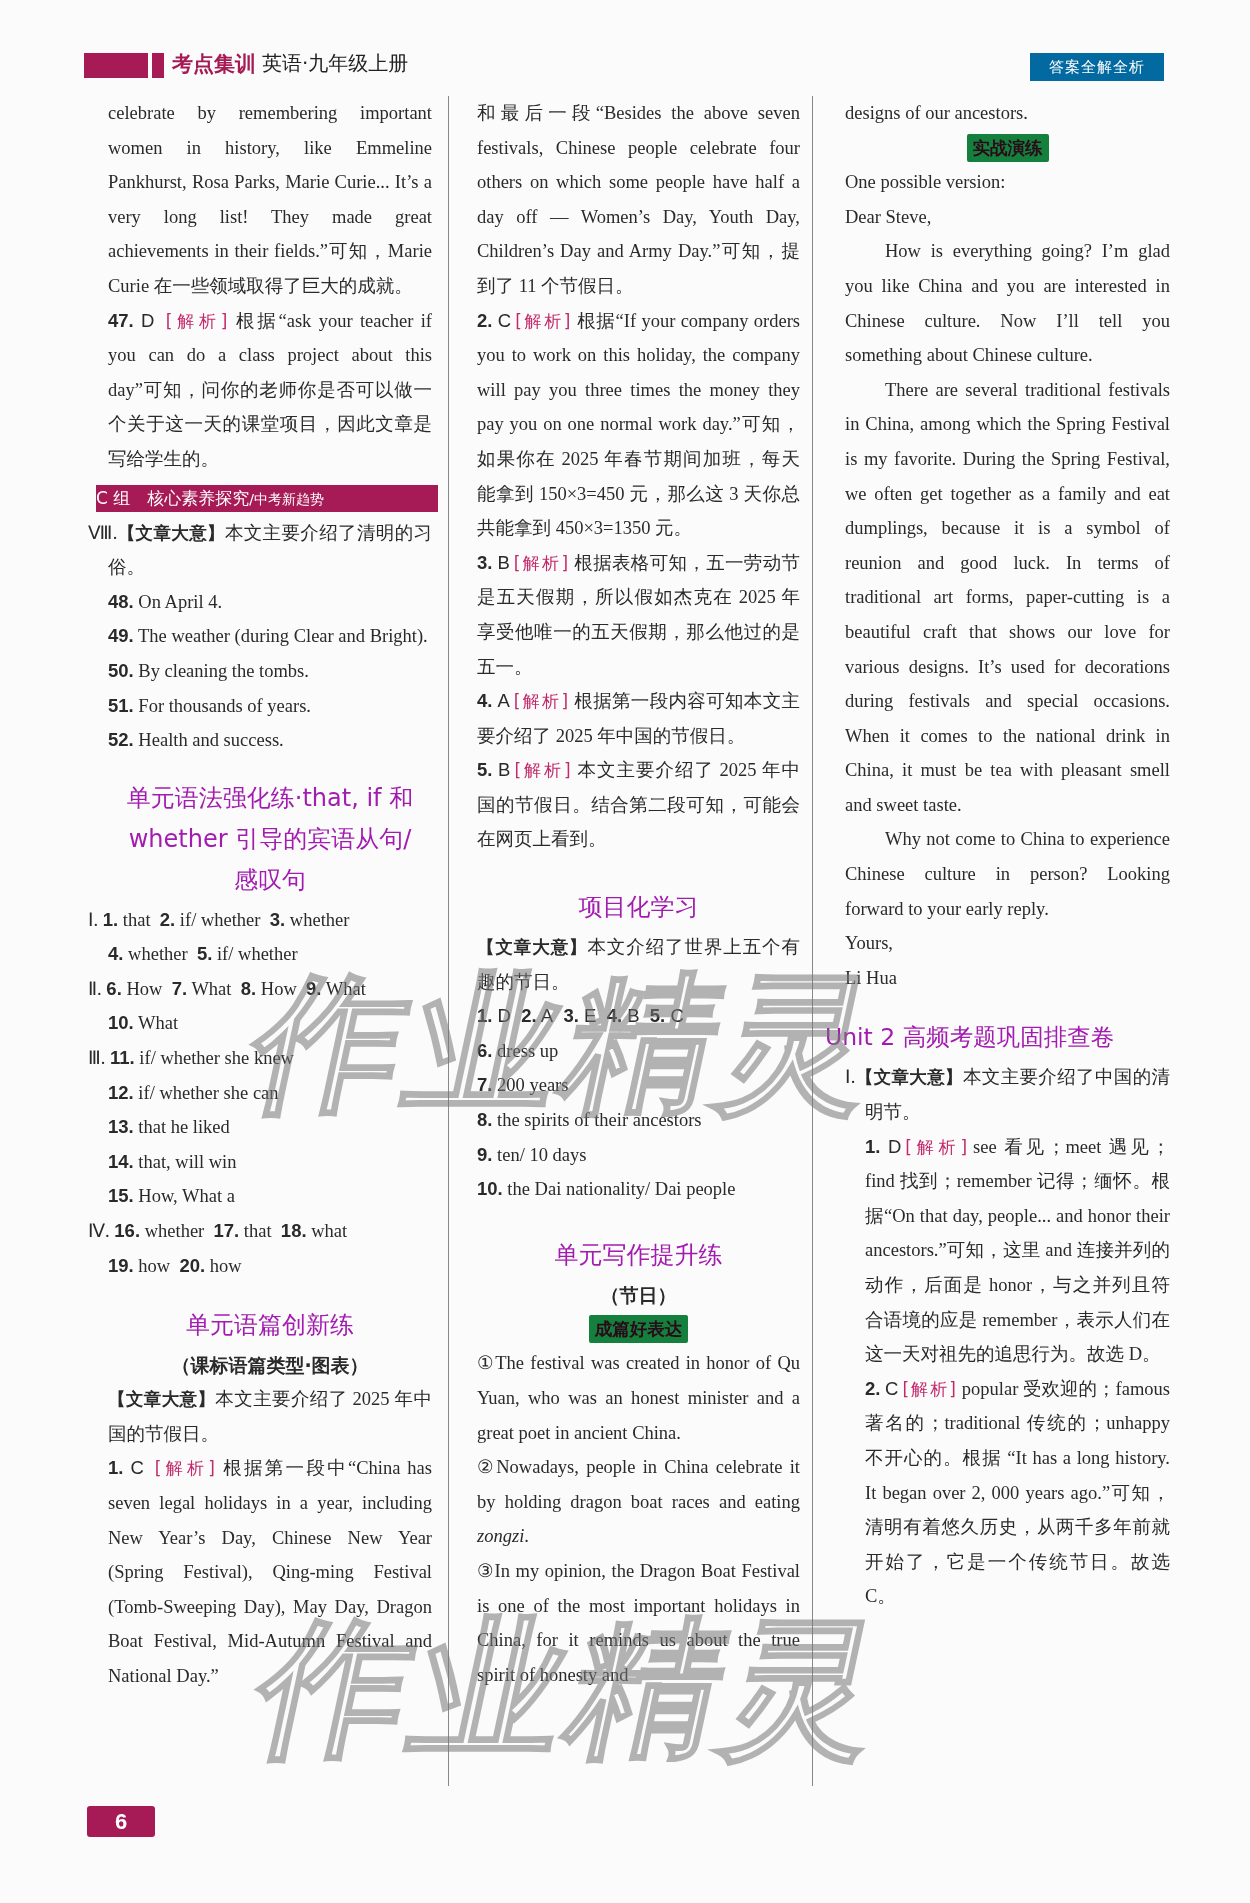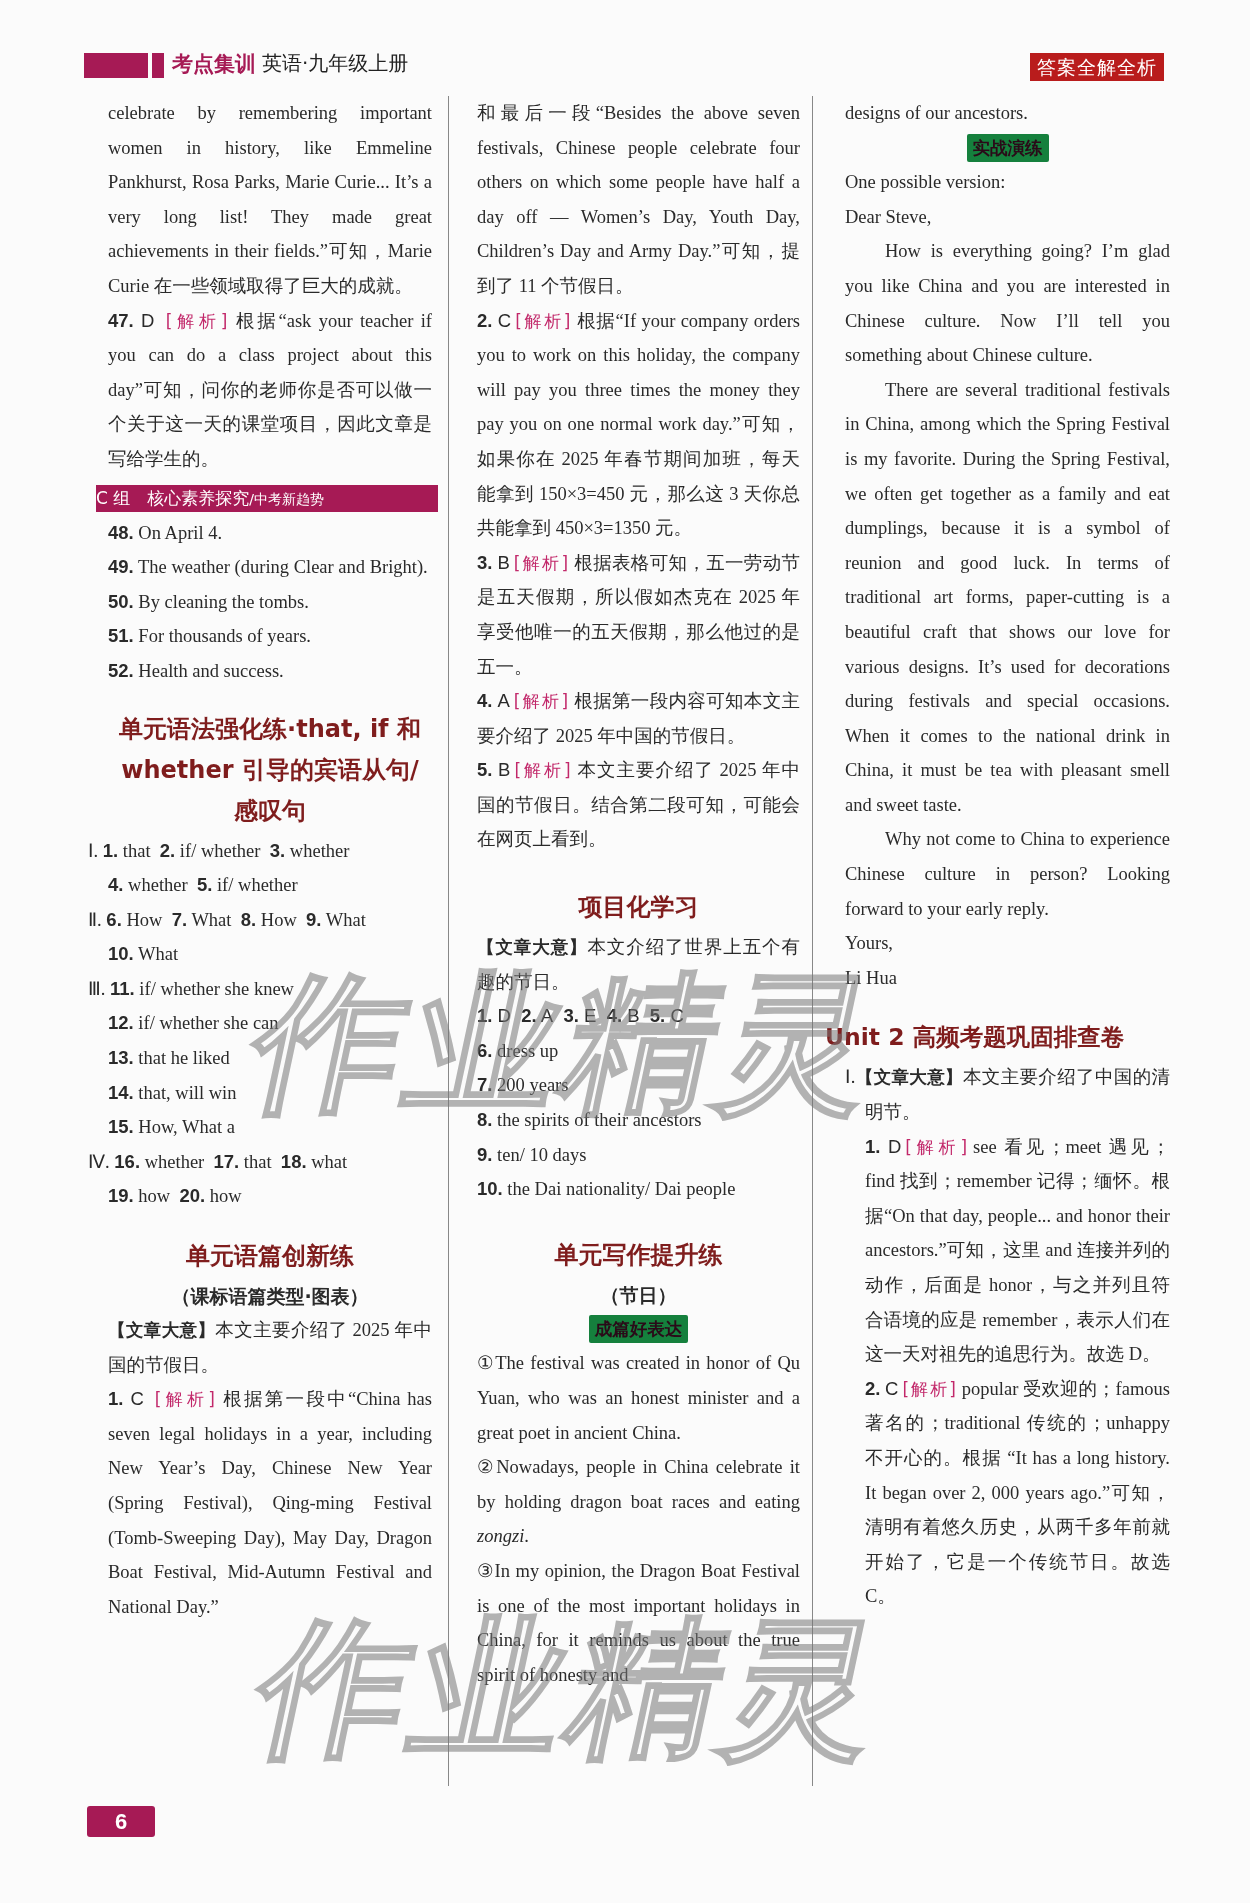--- a/index.html
+++ b/index.html
@@ -1,31 +1,31 @@
 <!DOCTYPE html>
 <html><head>
 <meta charset="utf-8">
 <style>
   html, body { margin:0; padding:0; }
   body { width:1250px; height:1903px; background:#fbfbfb; position:relative; overflow:hidden;
     font-family:"Liberation Serif","DejaVu Serif",serif; color:#2a2a2a; }
   .hdr-block { position:absolute; top:53px; height:25px; background:#a61a55; }
   .hdr-brand { position:absolute; top:50px; left:172px; font-family:"DejaVu Sans",sans-serif; font-weight:bold; font-size:21px; color:#a61a55; }
   .hdr-title { position:absolute; top:50px; left:262px; font-family:"DejaVu Sans",sans-serif; font-size:20px; color:#222; }
-  .hdr-badge { position:absolute; top:53px; left:1030px; width:134px; height:28px; background:#b91c1c; color:#fff;
-    font-family:"DejaVu Sans",sans-serif; font-size:19px; text-align:center; line-height:28px; letter-spacing:1px; }
+  .hdr-badge { position:absolute; top:53px; left:1030px; width:134px; height:28px; background:#0369a1; color:#fff;
+    font-family:"DejaVu Sans",sans-serif; font-size:15px; text-align:center; line-height:28px; letter-spacing:1px; }
   .col { position:absolute; top:96px; font-size:18.5px; line-height:34.6px; }
   .col p { margin:0; text-align:justify; }
   .divider { position:absolute; top:96px; width:1px; background:#888; }
   .num { font-family:"Liberation Sans","DejaVu Sans",sans-serif; font-weight:bold; }
   .ans { font-family:"Liberation Sans","DejaVu Sans",sans-serif; }
   .jx { font-family:"DejaVu Sans",sans-serif; color:#c2286a; font-size:17px; margin:0 4px; letter-spacing:2px; }
   .bold-cn { font-family:"DejaVu Sans",sans-serif; font-weight:bold; font-size:17.5px; }
   .indent { padding-left:20px; }
-  .sec-title { font-family:"DejaVu Sans",sans-serif; font-weight:bold; font-size:24px; text-align:center; line-height:41px; margin:12px 0 2px 0; color:#7f1d1d; }
+  .sec-title { font-family:"DejaVu Sans",sans-serif; font-weight:normal; font-size:24px; text-align:center; line-height:41px; margin:12px 0 2px 0; color:#a21caf; }
   .sec-sub { font-family:"DejaVu Sans",sans-serif; font-weight:bold; font-size:19px; text-align:center; line-height:34px; }
   .banner { background:#a61a55; color:#fff; font-family:"DejaVu Sans",sans-serif; font-size:17px; padding:0 0; line-height:26px; margin:8px 0 4px 0; }
   .pink-tag { display:inline-block; background:#15803d; color:#2a0a18; font-family:"DejaVu Sans",sans-serif; font-weight:bold; font-size:17.5px; padding:0 6px; line-height:28px; border-radius:2px; }
   .center { text-align:center; }
   .right { text-align:right; }
   .roman { font-family:"Liberation Serif",serif; }
   .watermark { position:absolute; font-family:"DejaVu Sans",sans-serif; font-weight:bold; font-size:150px; color:transparent;
     -webkit-text-stroke:2px #777; opacity:0.55; transform:skewX(-12deg); letter-spacing:6px; pointer-events:none; }
   .page-num { position:absolute; left:87px; top:1806px; width:68px; height:31px; background:#a61a55; color:#fff; border-radius:3px;
     font-family:"Liberation Sans",sans-serif; font-weight:bold; font-size:22px; text-align:center; line-height:31px; }
@@ -46,20 +46,23 @@
 <div class="col" style="left:108px;width:324px;">
   <p>celebrate by remembering important women in history, like Emmeline Pankhurst, Rosa Parks, Marie Curie... It’s a very long list! They made great achievements in their fields.”可知，Marie Curie 在一些领域取得了巨大的成就。</p>
   <p>
     <span class="num">47.</span>
     <span class="ans">D</span>
     <span class="jx">[解析]</span><span>根据“ask your teacher if you can do a class project about this day”可知，问你的老师你是否可以做一个关于这一天的课堂项目，因此文章是写给学生的。</span>
   </p>
   <div class="banner" style="margin-left:-12px;margin-right:-6px;">
     <span>C 组　核心素养探究</span><span style="font-size:14px;">/中考新趋势</span>
   </div>
+  <p style="margin-left:-20px;padding-left:20px;text-indent:-20px;">
+    <span class="roman">Ⅷ.</span><span class="bold-cn">【文章大意】</span><span>本文主要介绍了清明的习俗。</span>
+  </p>
   <div class="indent" style="padding-left:0;">
     <p><span class="num">48.</span> <span>On April 4.</span></p>
     <p><span class="num">49.</span> <span>The weather (during Clear and Bright).</span></p>
     <p><span class="num">50.</span> <span>By cleaning the tombs.</span></p>
     <p><span class="num">51.</span> <span>For thousands of years.</span></p>
     <p><span class="num">52.</span> <span>Health and success.</span></p>
   </div>
 
   <div class="sec-title" style="margin-top:20px;">
     <div>单元语法强化练·that, if 和</div>

